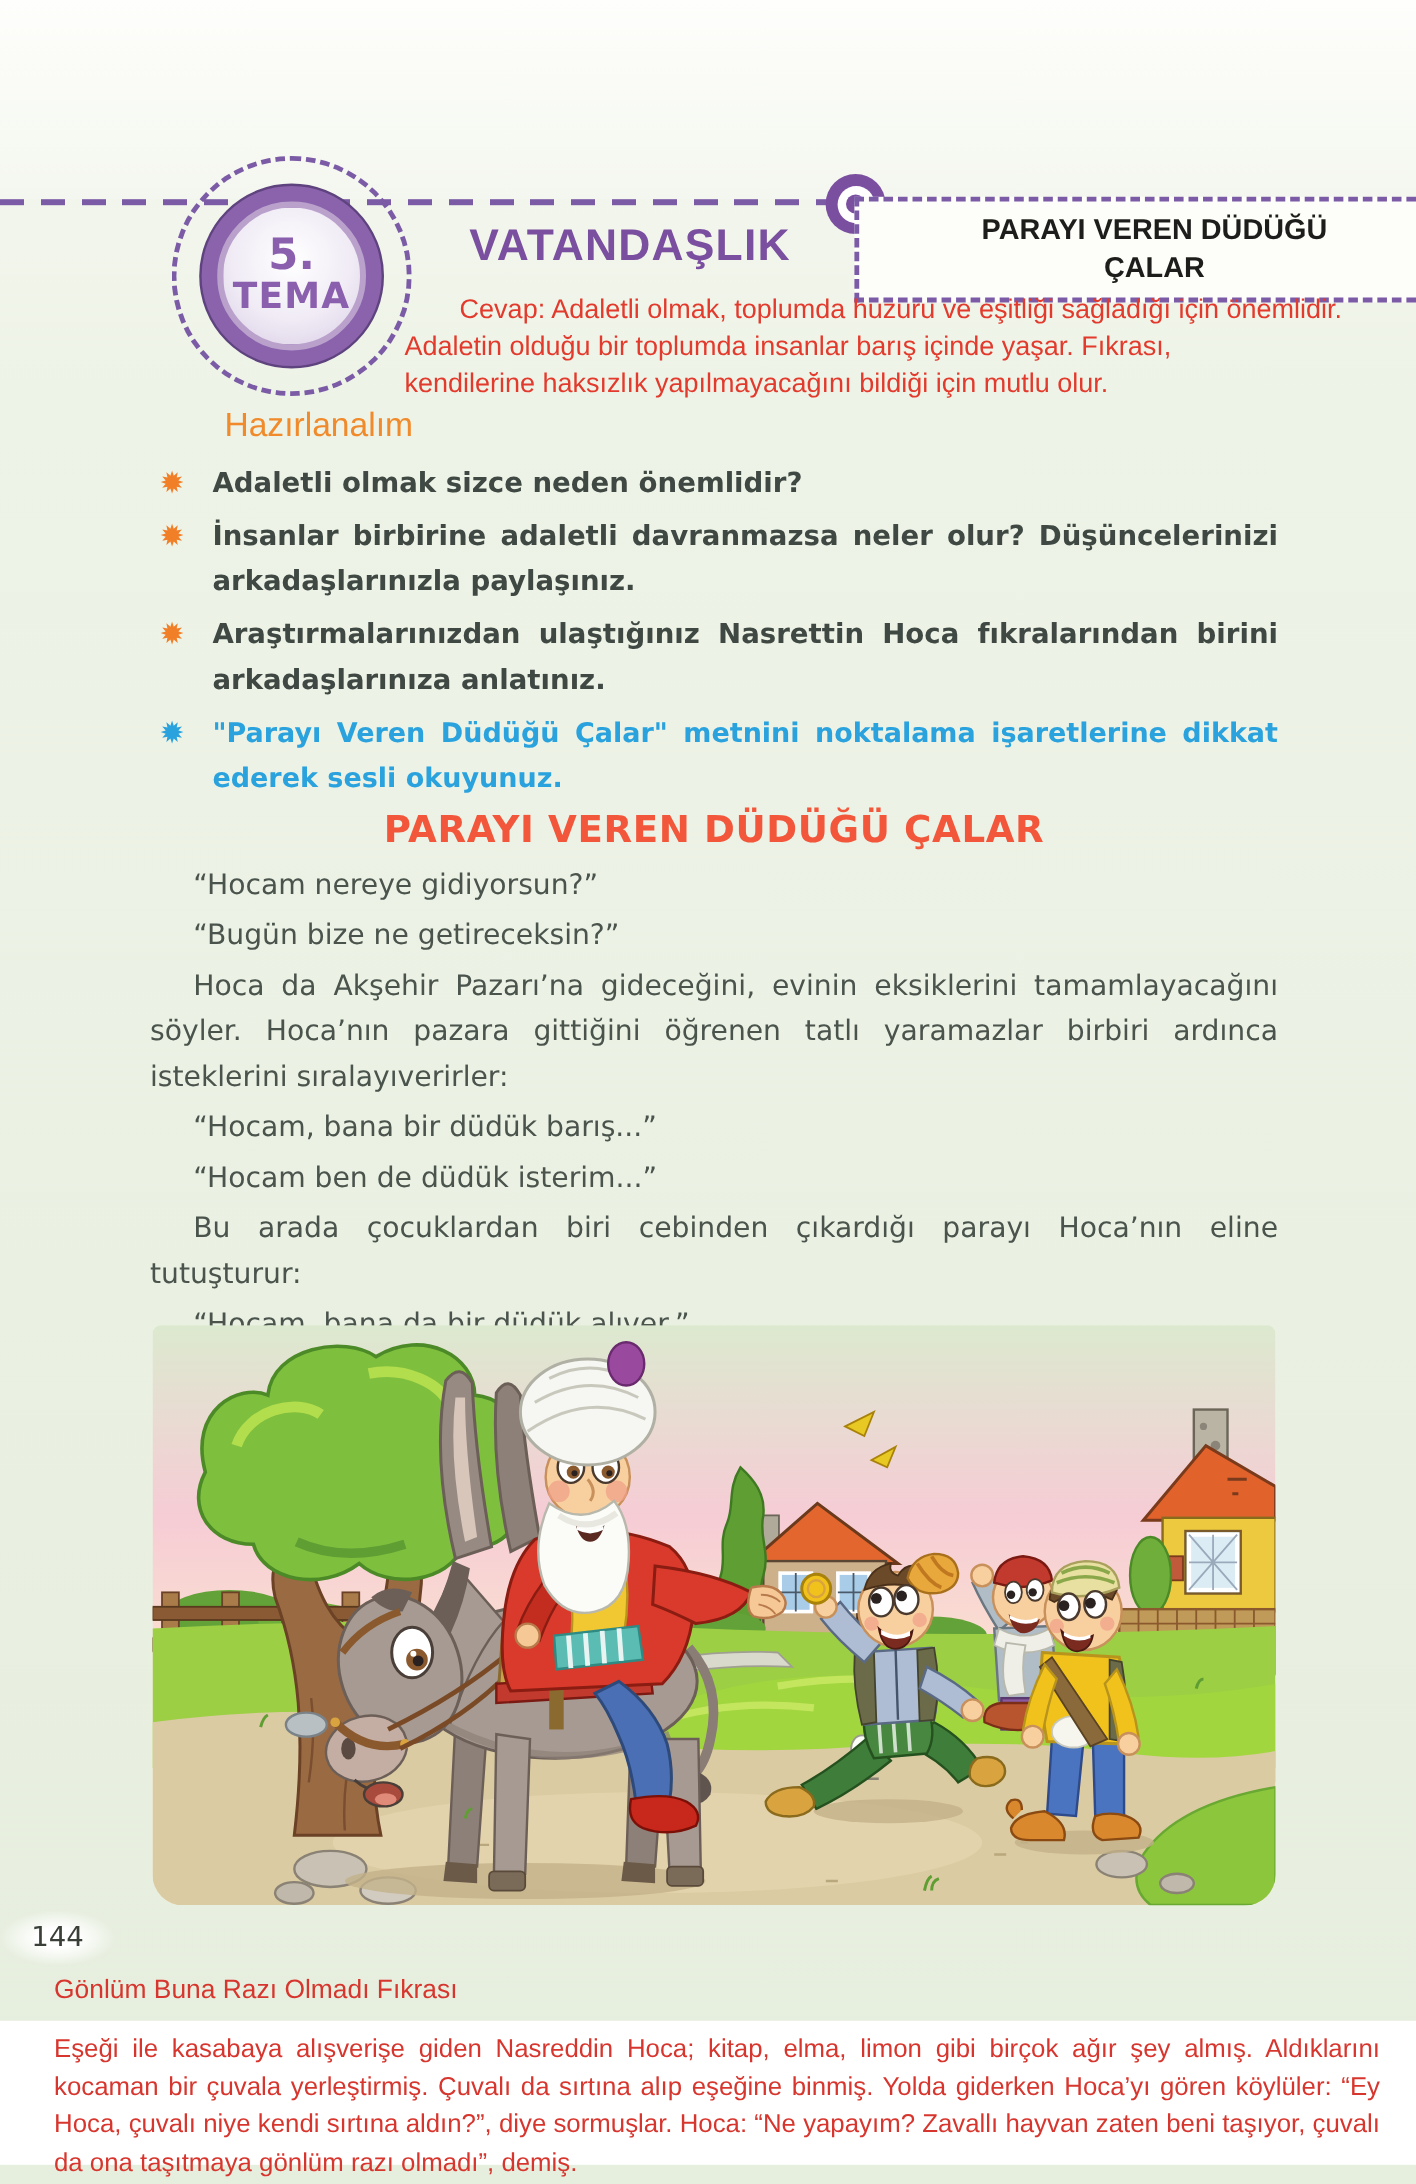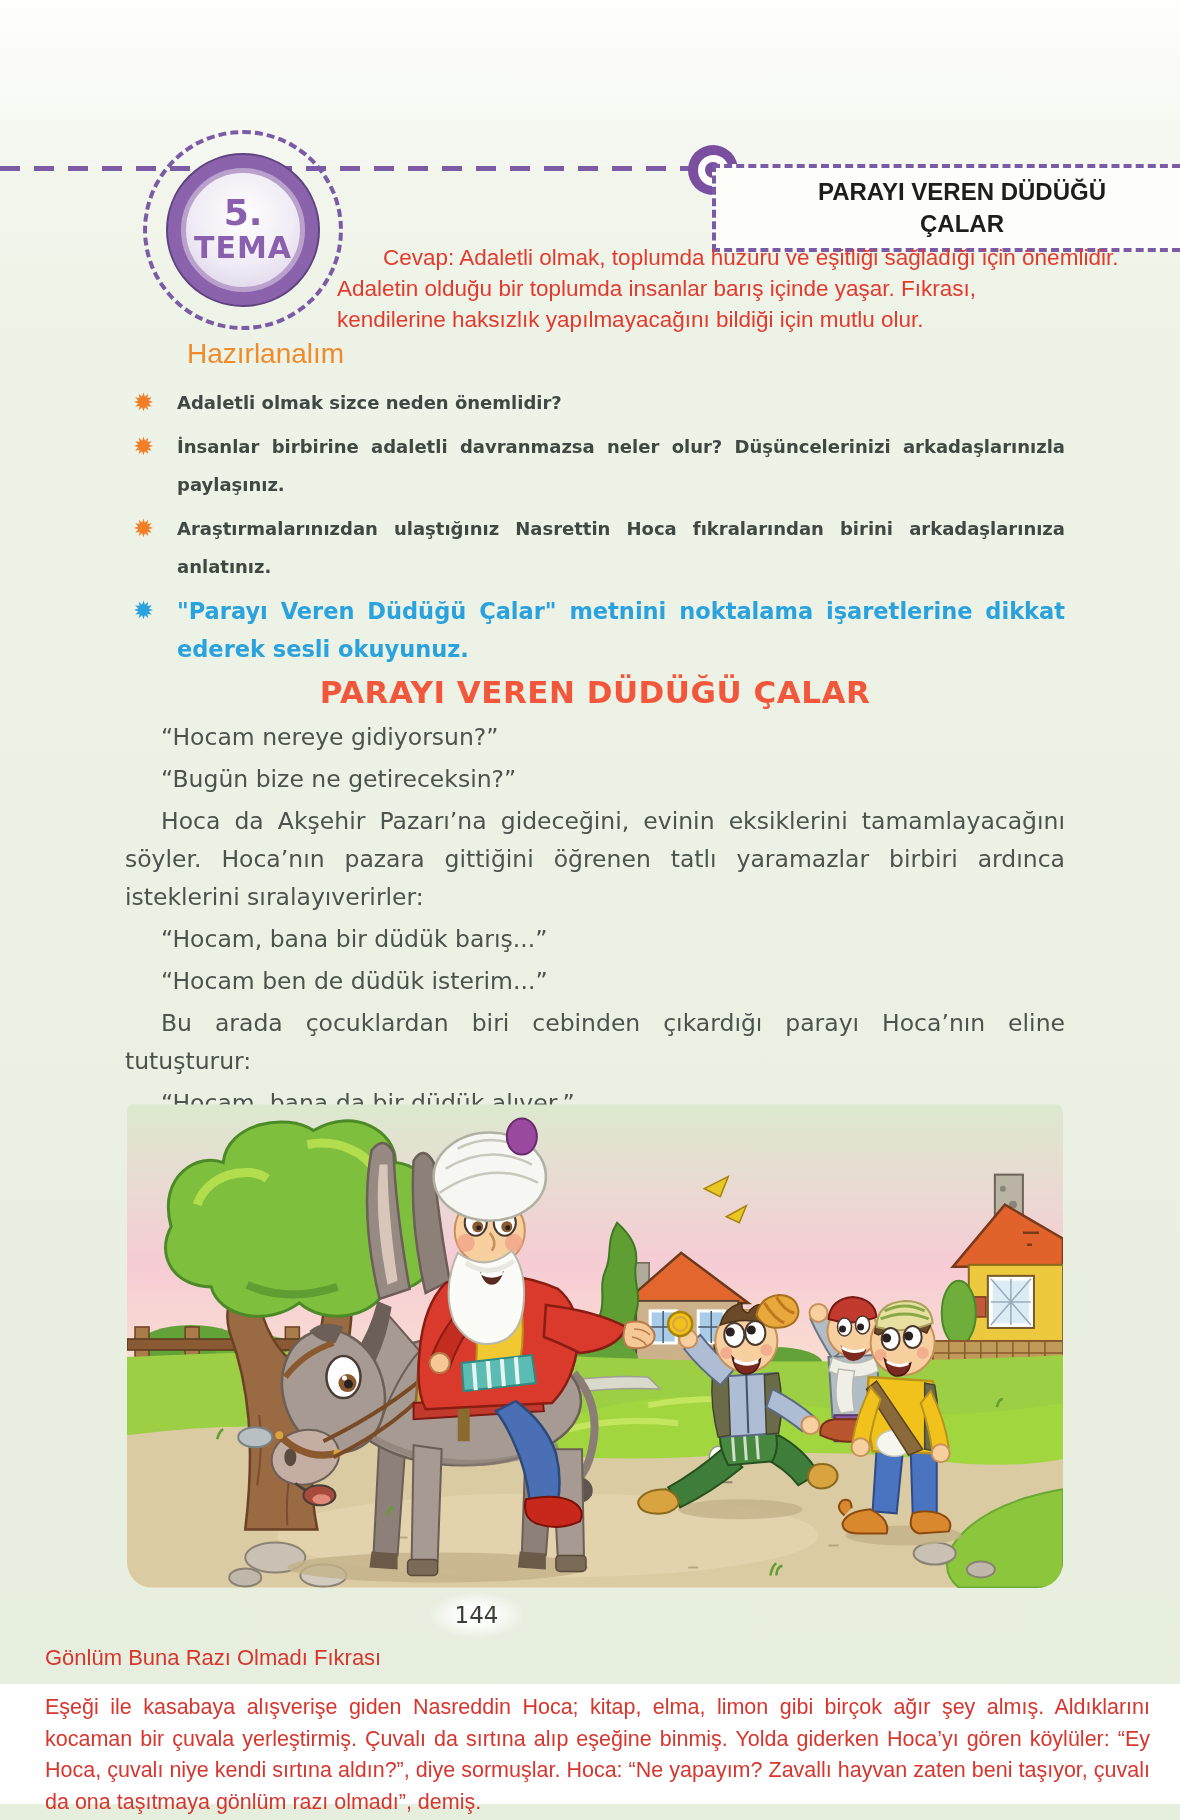--- a/index.html
+++ b/index.html
@@ -41,34 +41,34 @@
   .answer { position:absolute; left:337px; top:242px; width:800px;
             font-size:22.5px; line-height:31px; color:#e23a2c;
             font-family:"Liberation Sans",sans-serif; }
   .answer .l0 { padding-left:46px; }
   
   .content { position:absolute; left:125px; top:338px; width:940px; }
   .prepare-heading { font-size:28px; font-weight:normal; color:#f08a2a; margin:0 0 14px 62px;
                      font-family:"Liberation Sans",sans-serif; }
   .bullet { display:flex; margin-bottom:6px; }
   .bullet .star { flex:0 0 52px; font-size:25px; color:#f07f28; line-height:38px; padding-left:8px; }
-  .bullet p { flex:1; font-size:18px; font-weight:bold; color:#3f4843; line-height:38px;
+  .bullet p { flex:1; font-size:23px; font-weight:bold; color:#3f4843; line-height:38px;
               text-align:justify; }
   .bullet.blue .star { color:#2aa2dd; }
   .bullet.blue p { color:#2aa2dd; font-size:22.5px; }
   .story-title { font-size:31px; font-weight:bold; color:#f2573b; text-align:center;
                  margin:6px 0 8px 0; letter-spacing:0.5px; }
   .story p { font-size:23.5px; color:#4a534c; line-height:38px; text-indent:36px;
              text-align:justify; margin:4px 0; }
   .story p.quote { text-align:left; }
   
   .illustration { position:absolute; left:127px; top:1104px; width:936px; height:484px;
                   border-radius:8px 8px 26px 26px; overflow:hidden; }
   .illustration svg { display:block; width:100%; height:100%; }
-  .page-number { position:absolute; left:0; top:1592px; width:953px; text-align:center; }
+  .page-number { position:absolute; left:0; top:1592px; width:953px; }
   .page-number span { display:inline-block; padding:10px 26px; font-size:23px; color:#3a3f38;
                       background:radial-gradient(ellipse at center,#ffffff 25%,rgba(255,255,255,0) 72%); }
   .footer-title { position:absolute; left:45px; top:1645px; font-size:22px; color:#d7362e;
                   font-family:"Liberation Sans",sans-serif; }
   .footer-band { position:absolute; left:0; top:1684px; width:1180px; height:120px; background:#ffffff; }
   .footer-band p { margin:8px 30px 0 45px; width:1105px; font-size:21.5px; line-height:31.5px;
                    color:#d7362e; text-align:justify; font-family:"Liberation Sans",sans-serif; }
 </style>
 </head>
 <body>
@@ -89,20 +89,21 @@
     <div class="bullseye-mid">
         <div class="bullseye-dot"></div>
       </div>
   </div>
 
   <div class="callout">
     <div>PARAYI VEREN DÜDÜĞÜ</div>
     <div>ÇALAR</div>
   </div>
 
+  <h1 class="unit-title">VATANDAŞLIK</h1>
 
   <div class="answer">
     <div class="l0">Cevap: Adaletli olmak, toplumda huzuru ve eşitliği sağladığı için önemlidir.</div>
     <div>Adaletin olduğu bir toplumda insanlar barış içinde yaşar. Fıkrası,</div>
     <div>kendilerine haksızlık yapılmayacağını bildiği için mutlu olur.</div>
   </div>
 
   <div class="content">
     <h2 class="prepare-heading">Hazırlanalım</h2>
 

